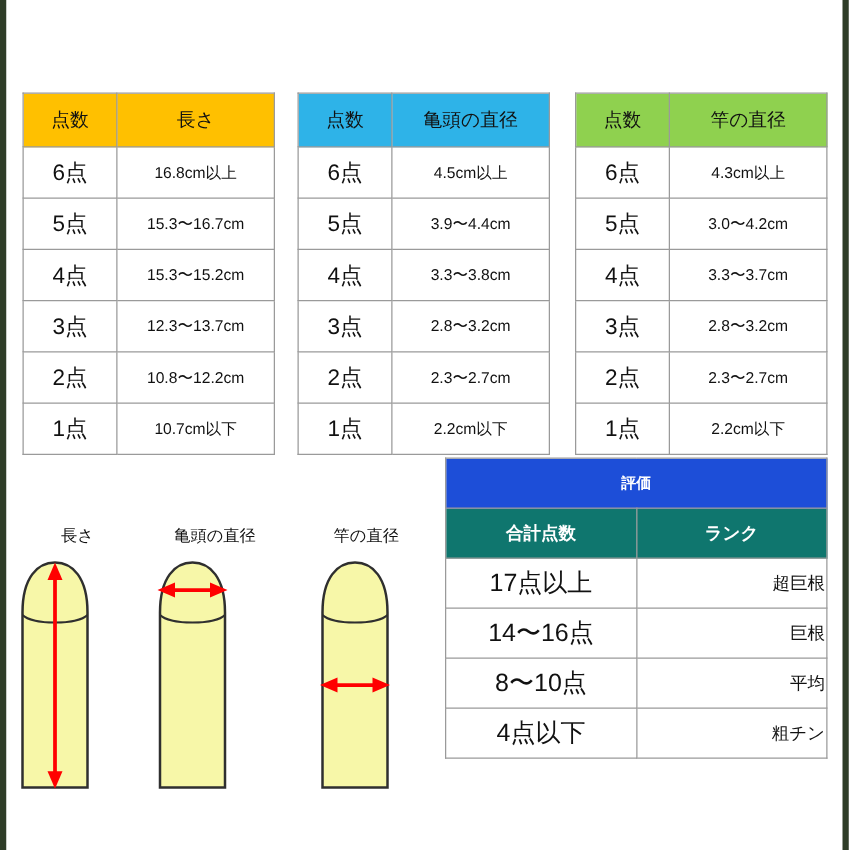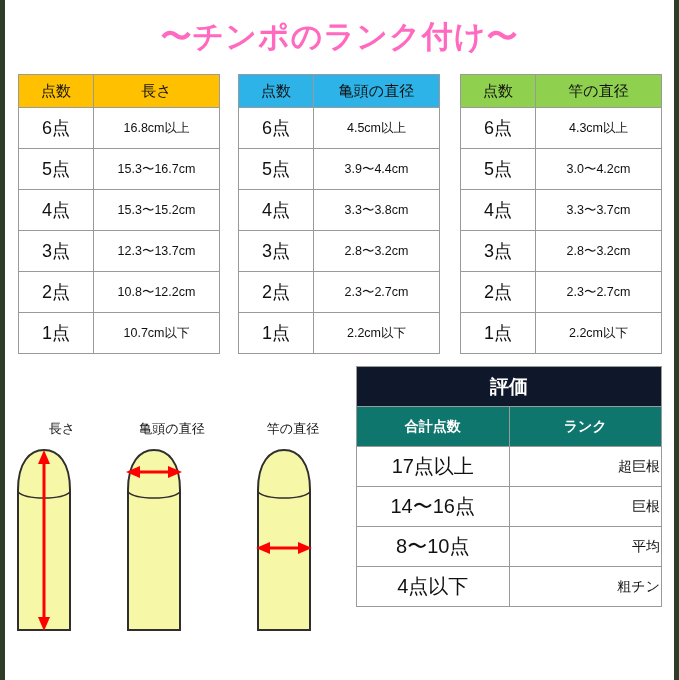--- a/index.html
+++ b/index.html
@@ -95,33 +95,33 @@
   #tbl-shaft {
     position: absolute;
     left: 460px;
     top: 74px;
     width: 202px;
   }
   #tbl-shaft .hdr.c1 { background: #8fd14f; }
   #tbl-shaft .hdr.c2 { background: #8fd14f; }
 
   table.grid tr { height: 41px; }
-  table.grid tr.headrow { height: 33px; }
+  table.grid tr.headrow { height: 43px; }
 
   
   #tbl-eval {
     position: absolute;
     left: 356px;
     top: 366px;
     width: 306px;
   }
   #tbl-eval .title-row td {
-    background: #0f172a;
+    background: #1d4ed8;
     color: #ffffff;
-    font-size: 19px;
+    font-size: 12px;
     font-weight: bold;
     height: 30px;
   }
   #tbl-eval .sub-row td {
     background: #0f766e;
     color: #ffffff;
     font-size: 14px;
     font-weight: bold;
     height: 28px;
   }
@@ -154,21 +154,20 @@
   .lbl-3 { left: 238px; top: 20px; width: 110px; }
 </style>
 </head>
 <body>
 
 <div class="page">
 
   <div class="edge-left"></div>
   <div class="edge-right"></div>
 
-  <div class="title">〜チンポのランク付け〜</div>
 
   <table class="grid" id="tbl-length">
     <tbody>
         <tr class="headrow">
       <td class="hdr c1" style="width:72px;">点数</td>
       <td class="hdr c2">長さ</td>
     </tr>
     <tr>
       <td class="score-cell">6点</td>
       <td class="val-cell">16.8cm以上</td>

